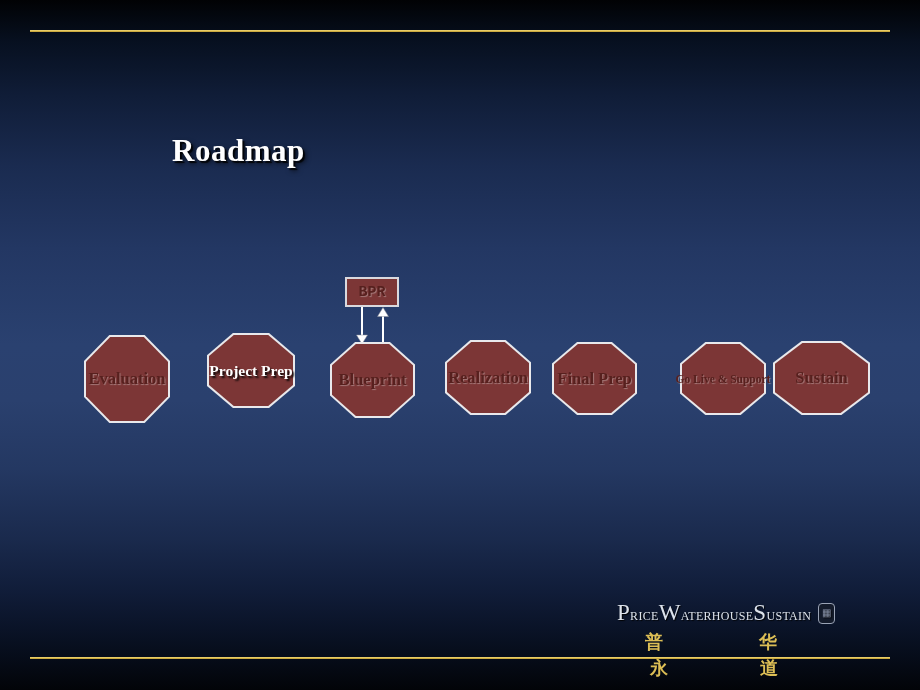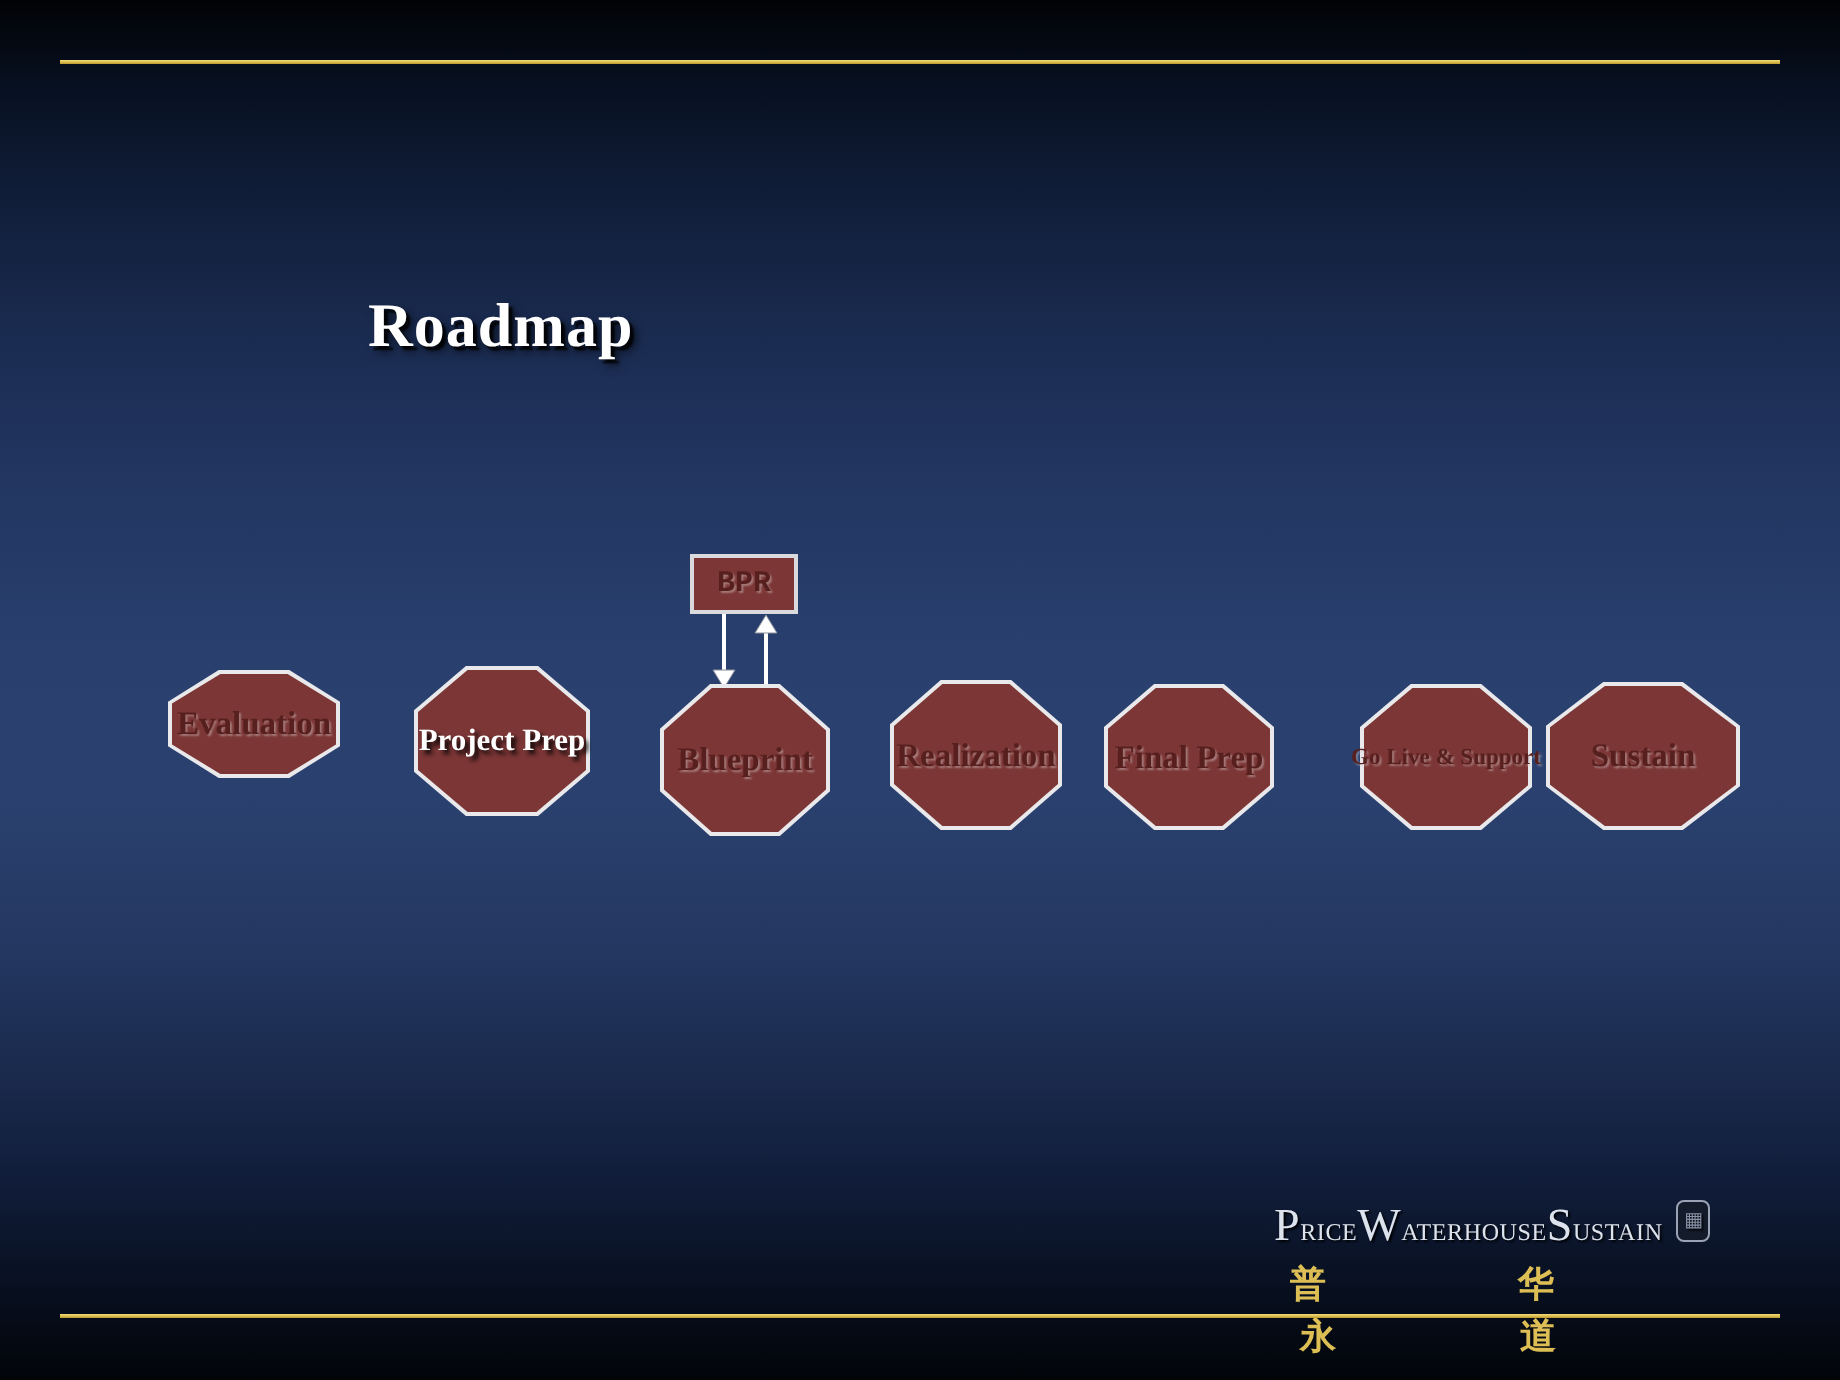--- a/index.html
+++ b/index.html
@@ -30,21 +30,21 @@
     position: absolute;
     left: 30px; width: 860px; height: 2px;
     background: linear-gradient(180deg, #f2da7c 0%, #d9b84a 60%, #b9962f 100%);
   }
   .gold-line.top { top: 30px; }
   .gold-line.bottom { top: 657px; }
 
   .title {
     position: absolute;
     left: 172px; top: 133px;
-    margin: 12px;
+    margin: 0;
     font-size: 31px;
     font-weight: bold;
     color: #ffffff;
     letter-spacing: 0.5px;
     text-shadow: 2px 2px 1px rgba(0,0,0,0.85), 3px 3px 5px rgba(0,0,0,0.6);
   }
 
   
   .stage { position: absolute; }
   .oct-border, .oct-fill {
@@ -96,24 +96,23 @@
     left: 350px; top: 306px;
     width: 45px; height: 40px;
   }
 
   
   .logo {
     position: absolute;
     left: 617px; top: 600px;
     height: 26px;
     display: flex;
-    align-items: flex-start;
+    align-items: center;
     color: #dde3ec;
     text-shadow: 1px 1px 1px rgba(0,0,0,0.9);
-    margin-left: 20px;
   }
   .logo-part {
     display: inline-block;
     font-variant: small-caps;
     font-weight: normal;
     font-size: 17px;
     letter-spacing: 0.3px;
   }
   .logo-part::first-letter { font-size: 23px; }
   .logo-badge {
@@ -156,21 +155,21 @@
     <g>
       <line x1="12" y1="1" x2="12" y2="30" stroke="#ffffff" stroke-width="2"></line>
       <polygon points="6.5,29 17.5,29 12,38" fill="#ffffff" stroke="#8a8f9a" stroke-width="0.5"></polygon>
     </g>
     <g>
       <line x1="33" y1="10" x2="33" y2="39" stroke="#ffffff" stroke-width="2"></line>
       <polygon points="27.5,10.5 38.5,10.5 33,1.5" fill="#ffffff" stroke="#8a8f9a" stroke-width="0.5"></polygon>
     </g>
   </svg>
 
-  <div class="stage" style="left:84px; top:335px; width:86px; height:54px;">
+  <div class="stage" style="left:84px; top:335px; width:86px; height:88px;">
     <div class="oct-border"></div>
     <div class="oct-fill"></div>
     <span class="stage-label">Evaluation</span>
   </div>
 
   <div class="stage" style="left:330px; top:342px; width:85px; height:76px;">
     <div class="oct-border"></div>
     <div class="oct-fill"></div>
     <span class="stage-label">Blueprint</span>
   </div>

